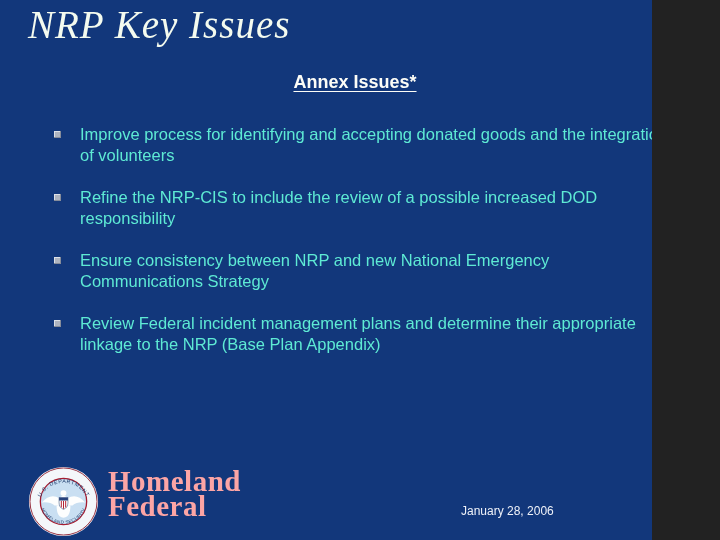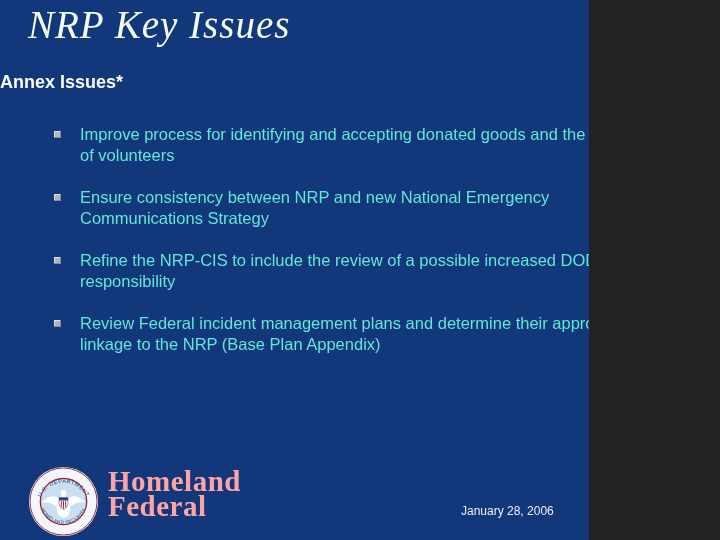--- a/index.html
+++ b/index.html
@@ -1,29 +1,29 @@
 <!DOCTYPE html>
 <html><head>
 <meta charset="utf-8">
 <style>
   html,body{margin:0;padding:0;background:#222;}
   .slide{
-    position:relative;width:589px;height:540px;overflow:hidden;
+    position:relative;width:652px;height:540px;overflow:hidden;
     background:#12377b;
     font-family:"Liberation Sans",sans-serif;
   }
   .title{
     position:absolute;left:28px;top:2px;margin:0;
     font-family:"Liberation Serif",serif;font-style:italic;font-weight:normal;
     font-size:39px;letter-spacing:1px;color:#f4fbef;
   }
   .subtitle{
-    position:absolute;left:0;top:72px;width:710px;text-align:left;
+    position:absolute;left:0;top:72px;width:710px;text-align:center;
     font-size:18px;font-weight:bold;color:#fdfdf7;
-    text-underline-offset:3px;
+    text-decoration:underline;text-underline-offset:3px;
   }
   .bullets{
     position:absolute;left:52px;top:124px;width:618px;
     margin:0;padding:0;list-style:none;
   }
   .bullets li{
     position:relative;padding-left:28px;margin-bottom:21px;
     font-size:16.5px;line-height:21px;color:#5eead4;
   }
   .sq{
@@ -53,22 +53,22 @@
 
 <div class="slide">
 
   <h1 class="title">NRP Key Issues</h1>
 
   <div class="subtitle">Annex Issues*</div>
 
   <ul class="bullets" id="bullet-list">
       <li><span class="sq"></span><span>Improve process for identifying and accepting donated goods and the integration of volunteers</span></li>
       <li><span class="sq"></span></li>
+      <li><span class="sq"></span><span>Refine the NRP-CIS to include the review of a possible increased DOD responsibility</span></li>
       <li><span class="sq"></span><span>Ensure consistency between NRP and new National Emergency Communications Strategy</span></li>
-      <li><span class="sq"></span><span>Refine the NRP-CIS to include the review of a possible increased DOD responsibility</span></li>
       <li><span class="sq"></span><span>Review Federal incident management plans and determine their appropriate linkage to the NRP (Base Plan Appendix)</span></li>
     </ul>
 
   <div class="logo">
     <svg class="seal" viewBox="0 0 72 72" aria-hidden="true">
       <defs>
         <path id="arcTop" d="M 10.5 38 A 26 26 0 0 1 61.5 38" fill="none"></path>
         <path id="arcBot" d="M 12.5 41 A 24.5 24.5 0 0 0 59.5 41" fill="none"></path>
       </defs>
       <circle cx="36" cy="36" r="35" fill="#f4f7fa"></circle>

